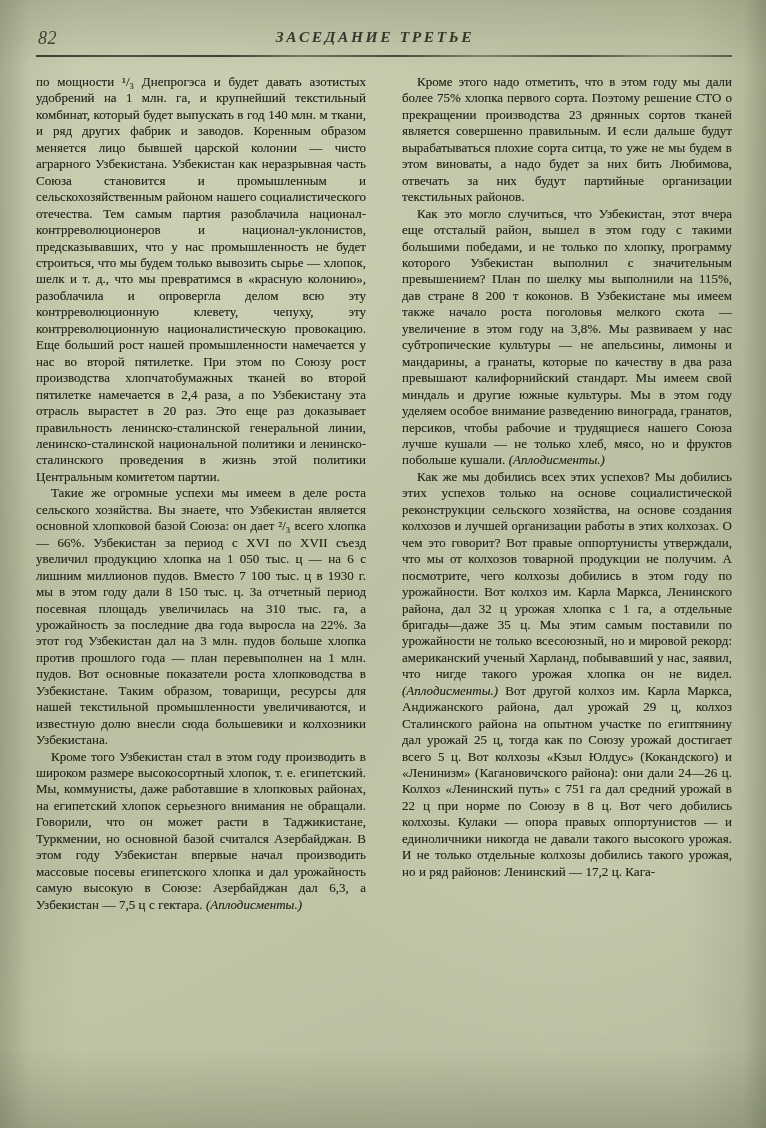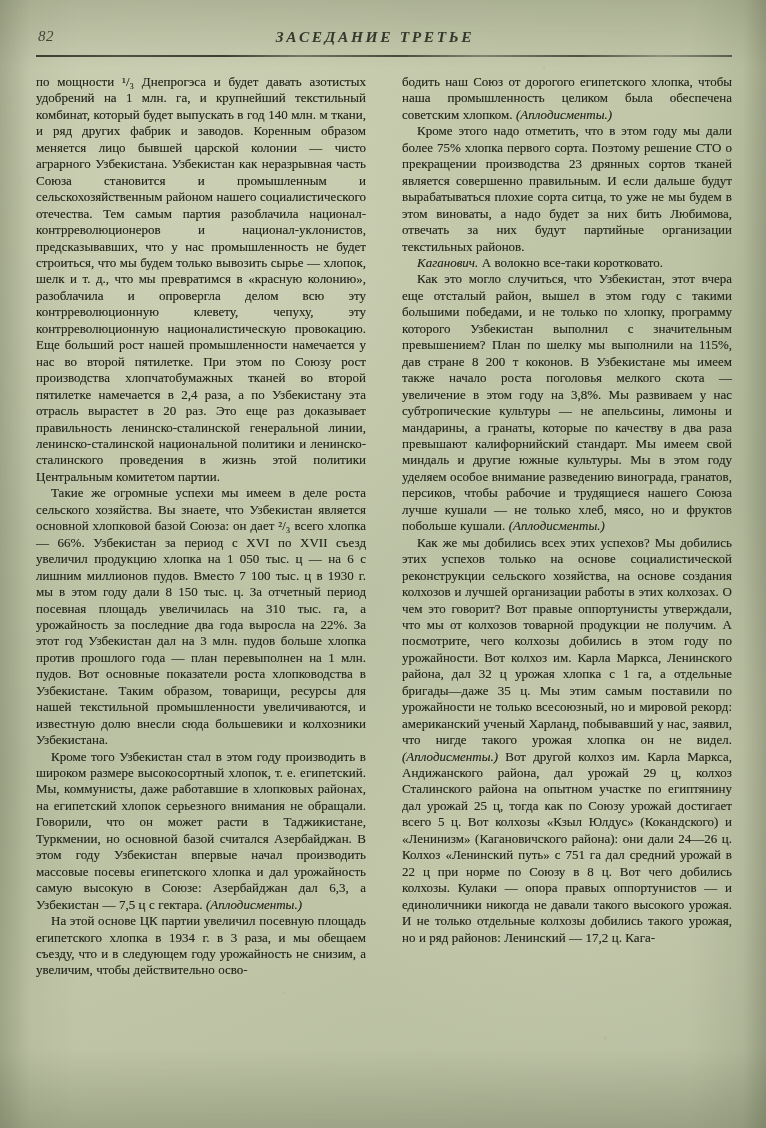--- a/index.html
+++ b/index.html
@@ -66,21 +66,21 @@
     position: absolute;
     top: 28px;
     left: 36px;
     right: 36px;
     height: 26px;
   }
   .folio {
     position: absolute;
     left: 2px;
     top: 0;
-    font-size: 15px;
+    font-size: 18px;
     letter-spacing: 0.5px;
     color: #2f3327;
     font-family: "Liberation Serif", serif;
     font-style: italic;
     opacity: 0.88;
   }
   .head-title {
     position: absolute;
     left: 0;
     right: 16px;
@@ -154,26 +154,23 @@
       <div class="head-title">ЗАСЕДАНИЕ ТРЕТЬЕ</div>
     </div>
     <div class="head-rule"></div>
 
     <div class="columns">
 
       <div class="col">
         <p class="noindent">по мощности ¹/₃ Днепрогэса и будет давать азотистых удобрений на 1 млн. га, и крупнейший текстильный комбинат, который будет выпускать в год 140 млн. м ткани, и ряд других фабрик и заводов. Коренным образом меняется лицо бывшей царской колонии — чисто аграрного Узбекистана. Узбекистан как неразрывная часть Союза становится и промышленным и сельскохозяйственным районом нашего социалистического отечества. Тем самым партия разоблачила национал-контрреволюционеров и национал-уклонистов, предсказывавших, что у нас промышленность не будет строиться, что мы будем только вывозить сырье — хлопок, шелк и т. д., что мы превратимся в «красную колонию», разоблачила и опровергла делом всю эту контрреволюционную клевету, чепуху, эту контрреволюционную националистическую провокацию. Еще больший рост нашей промышленности намечается у нас во второй пятилетке. При этом по Союзу рост производства хлопчатобумажных тканей во второй пятилетке намечается в 2,4 раза, а по Узбекистану эта отрасль вырастет в 20 раз. Это еще раз доказывает правильность ленинско-сталинской генеральной линии, ленинско-сталинской национальной политики и ленинско-сталинского проведения в жизнь этой политики Центральным комитетом партии.</p>
         <p>Такие же огромные успехи мы имеем в деле роста сельского хозяйства. Вы знаете, что Узбекистан является основной хлопковой базой Союза: он дает ²/₃ всего хлопка — 66%. Узбекистан за период с XVI по XVII съезд увеличил продукцию хлопка на 1 050 тыс. ц — на 6 с лишним миллионов пудов. Вместо 7 100 тыс. ц в 1930 г. мы в этом году дали 8 150 тыс. ц. За отчетный период посевная площадь увеличилась на 310 тыс. га, а урожайность за последние два года выросла на 22%. За этот год Узбекистан дал на 3 млн. пудов больше хлопка против прошлого года — план перевыполнен на 1 млн. пудов. Вот основные показатели роста хлопководства в Узбекистане. Таким образом, товарищи, ресурсы для нашей текстильной промышленности увеличиваются, и известную долю внесли сюда большевики и колхозники Узбекистана.</p>
         <p>Кроме того Узбекистан стал в этом году производить в широком размере высокосортный хлопок, т. е. египетский. Мы, коммунисты, даже работавшие в хлопковых районах, на египетский хлопок серьезного внимания не обращали. Говорили, что он может расти в Таджикистане, Туркмении, но основной базой считался Азербайджан. В этом году Узбекистан впервые начал производить массовые посевы египетского хлопка и дал урожайность самую высокую в Союзе: Азербайджан дал 6,3, а Узбекистан — 7,5 ц с гектара. <i>(Аплодисменты.)</i></p>
-        <p>На этой основе ЦК партии увеличил посевную площадь египетского хлопка в 1934 г. в 3 раза, и мы обещаем съезду, что и в следующем году урожайность не снизим, а увеличим, чтобы действительно осво-</p>
       </div>
 
       <div class="col">
-        <p class="noindent">бодить наш Союз от дорогого египетского хлопка, чтобы наша промышленность целиком была обеспечена советским хлопком. <i>(Аплодисменты.)</i></p>
         <p>Кроме этого надо отметить, что в этом году мы дали более 75% хлопка первого сорта. Поэтому решение СТО о прекращении производства 23 дрянных сортов тканей является совершенно правильным. И если дальше будут вырабатываться плохие сорта ситца, то уже не мы будем в этом виноваты, а надо будет за них бить Любимова, отвечать за них будут партийные организации текстильных районов.</p>
-        <p><span class="speaker">Каганович.</span> <span>А волокно все-таки коротковато.</span></p>
         <p>Как это могло случиться, что Узбекистан, этот вчера еще отсталый район, вышел в этом году с такими большими победами, и не только по хлопку, программу которого Узбекистан выполнил с значительным превышением? План по шелку мы выполнили на 115%, дав стране 8 200 т коконов. В Узбекистане мы имеем также начало роста поголовья мелкого скота — увеличение в этом году на 3,8%. Мы развиваем у нас субтропические культуры — не апельсины, лимоны и мандарины, а гранаты, которые по качеству в два раза превышают калифорнийский стандарт. Мы имеем свой миндаль и другие южные культуры. Мы в этом году уделяем особое внимание разведению винограда, гранатов, персиков, чтобы рабочие и трудящиеся нашего Союза лучше кушали — не только хлеб, мясо, но и фруктов побольше кушали. <i>(Аплодисменты.)</i></p>
         <p>Как же мы добились всех этих успехов? Мы добились этих успехов только на основе социалистической реконструкции сельского хозяйства, на основе создания колхозов и лучшей организации работы в этих колхозах. О чем это говорит? Вот правые оппортунисты утверждали, что мы от колхозов товарной продукции не получим. А посмотрите, чего колхозы добились в этом году по урожайности. Вот колхоз им. Карла Маркса, Ленинского района, дал 32 ц урожая хлопка с 1 га, а отдельные бригады—даже 35 ц. Мы этим самым поставили по урожайности не только всесоюзный, но и мировой рекорд: американский ученый Харланд, побывавший у нас, заявил, что нигде такого урожая хлопка он не видел. <i>(Аплодисменты.)</i> Вот другой колхоз им. Карла Маркса, Андижанского района, дал урожай 29 ц, колхоз Сталинского района на опытном участке по египтянину дал урожай 25 ц, тогда как по Союзу урожай достигает всего 5 ц. Вот колхозы «Кзыл Юлдус» (Кокандского) и «Ленинизм» (Кагановичского района): они дали 24—26 ц. Колхоз «Ленинский путь» с 751 га дал средний урожай в 22 ц при норме по Союзу в 8 ц. Вот чего добились колхозы. Кулаки — опора правых оппортунистов — и единоличники никогда не давали такого высокого урожая. И не только отдельные колхозы добились такого урожая, но и ряд районов: Ленинский — 17,2 ц. Кага-</p>
       </div>
 
     </div>
   </div>
 </div>
 
 </body></html>

